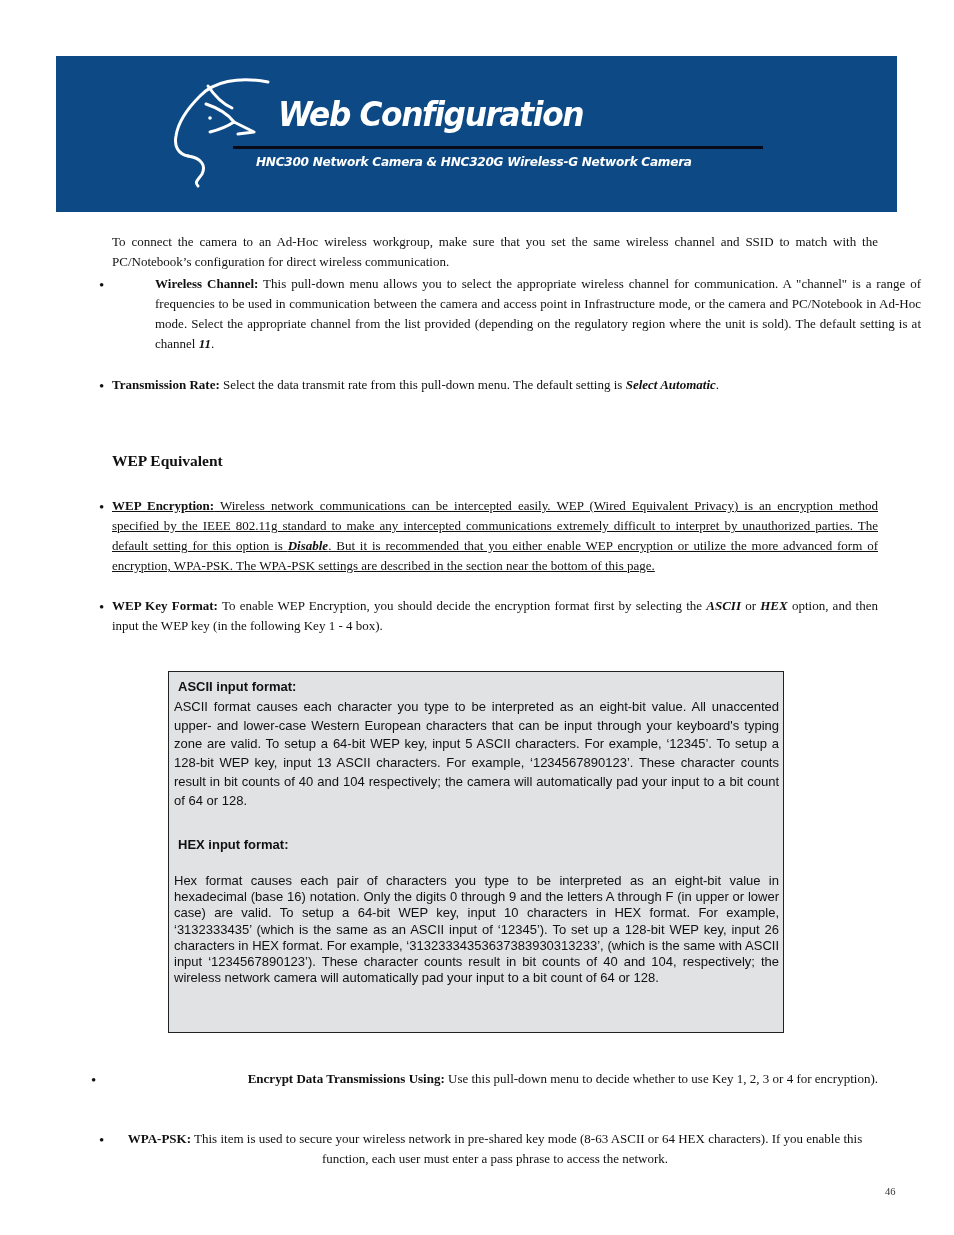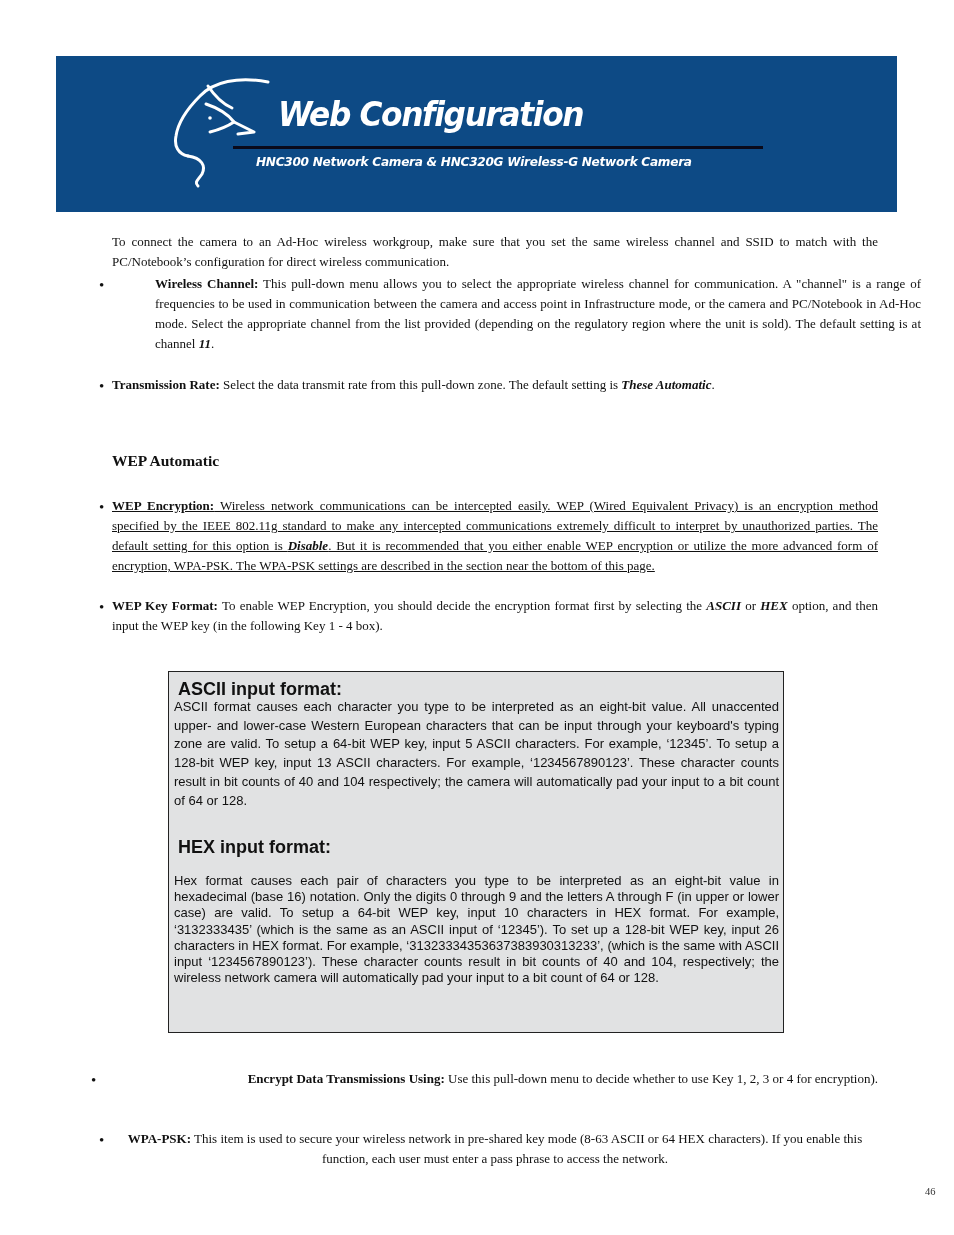--- a/index.html
+++ b/index.html
@@ -34,27 +34,27 @@
     }
     .bullet {
       position: absolute; font-size: 15px; line-height: 20px;
     }
     .heading { position: absolute; left: 112px; font-weight: bold; font-size: 15.5px; }
     .note-box {
       position: absolute; left: 168px; top: 671px; width: 616px; height: 362px;
       background: #e1e2e3; border: 1.5px solid #222; box-sizing: border-box;
       font-family: "Liberation Sans", sans-serif; font-size: 13px; color: #111;
     }
-    .note-box .nh { position: absolute; left: 9px; font-weight: bold; font-size: 18px; }
+    .note-box .nh { position: absolute; left: 9px; font-weight: bold; font-size: 13px; }
     .note-box .np {
       position: absolute; left: 5px; width: 605px; text-align: justify; line-height: 18.7px;
     }
     .note-box .np2 { line-height: 16.2px; }
     .page-num {
-      position: absolute; left: 885px; top: 1186px; font-size: 10.5px; color: #333; margin-left: 40px;
+      position: absolute; left: 885px; top: 1186px; font-size: 10.5px; color: #333;
     }
   </style>
 </head>
 <body>
 
 <div class="banner">
   <svg class="logo" viewBox="0 0 110 115">
     <g fill="none" stroke="#ffffff" stroke-width="3" stroke-linecap="round" stroke-linejoin="round">
       <path d="M100 8 C 70 2, 45 8, 32 22 C 20 34, 10 48, 8 62 C 6 72, 10 80, 20 82"></path>
       <path d="M20 82 C 34 84, 38 92, 34 100 C 30 106, 26 108, 30 112"></path>
@@ -71,24 +71,24 @@
 
 <div class="text" style="top:232px;">To connect the camera to an Ad-Hoc wireless workgroup, make sure that you set the same wireless channel and SSID to match with the PC/Notebook’s configuration for direct wireless communication.</div>
 
 <span class="bullet" style="left:99px; top:275px;">•</span>
 <div class="text" style="top:274px;margin-left:43px;">
   <b>Wireless Channel:</b><span> This pull-down menu allows you to select the appropriate wireless channel for communication.  A "channel" is a range of frequencies to be used in communication between the camera and access point in Infrastructure mode, or the camera and PC/Notebook in Ad-Hoc mode.  Select the appropriate channel from the list provided (depending on the regulatory region where the unit is sold).  The default setting is at channel </span><b><i>11</i></b><span>.</span>
 </div>
 
 <span class="bullet" style="left:99px; top:376px;">•</span>
 <div class="text" style="top:375px;">
-  <b>Transmission Rate:</b><span> Select the data transmit rate from this pull-down zone. The default setting is </span><b><i>These Automatic</i></b><span>.</span>
+  <b>Transmission Rate:</b><span> Select the data transmit rate from this pull-down menu. The default setting is </span><b><i>Select Automatic</i></b><span>.</span>
 </div>
 
-<div class="heading" style="top:452px;">WEP Automatic</div>
+<div class="heading" style="top:452px;">WEP Equivalent</div>
 
 <span class="bullet" style="left:99px; top:497px;">•</span>
 <div class="text" style="top:496px;text-decoration:underline;">
   <b>WEP Encryption:</b><span> Wireless network communications can be intercepted easily.  WEP (Wired Equivalent Privacy) is an encryption method specified by the IEEE 802.11g standard to make any intercepted communications extremely difficult to interpret by unauthorized parties.  The default setting for this option is </span><b><i>Disable</i></b><span>.  But it is recommended that you either enable WEP encryption or utilize the more advanced form of encryption, WPA-PSK.  The WPA-PSK settings are described in the section near the bottom of this page.</span>
 </div>
 
 <span class="bullet" style="left:99px; top:597px;">•</span>
 <div class="text" style="top:596px;">
   <b>WEP Key Format:</b><span> To enable WEP Encryption, you should decide the encryption format first by selecting the </span><b><i>ASCII</i></b><span> or </span><b><i>HEX</i></b><span> option, and then input the WEP key (in the following Key 1 - 4 box).</span>
 </div>

